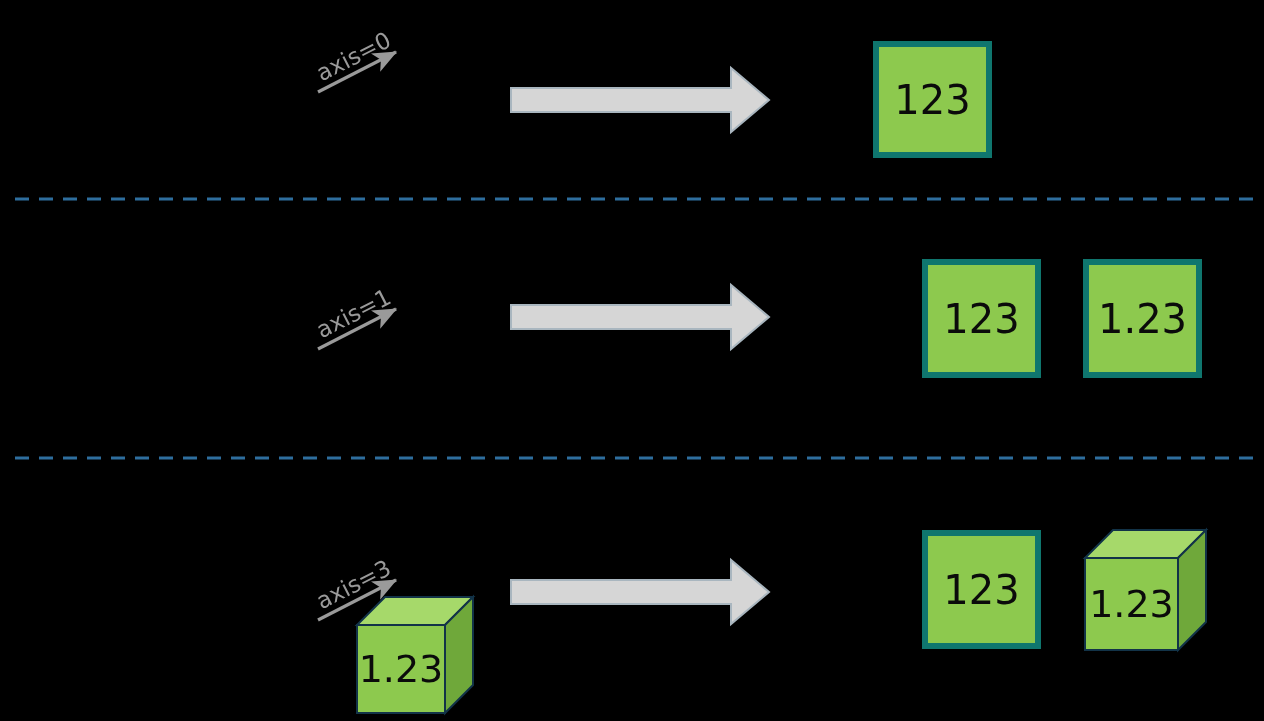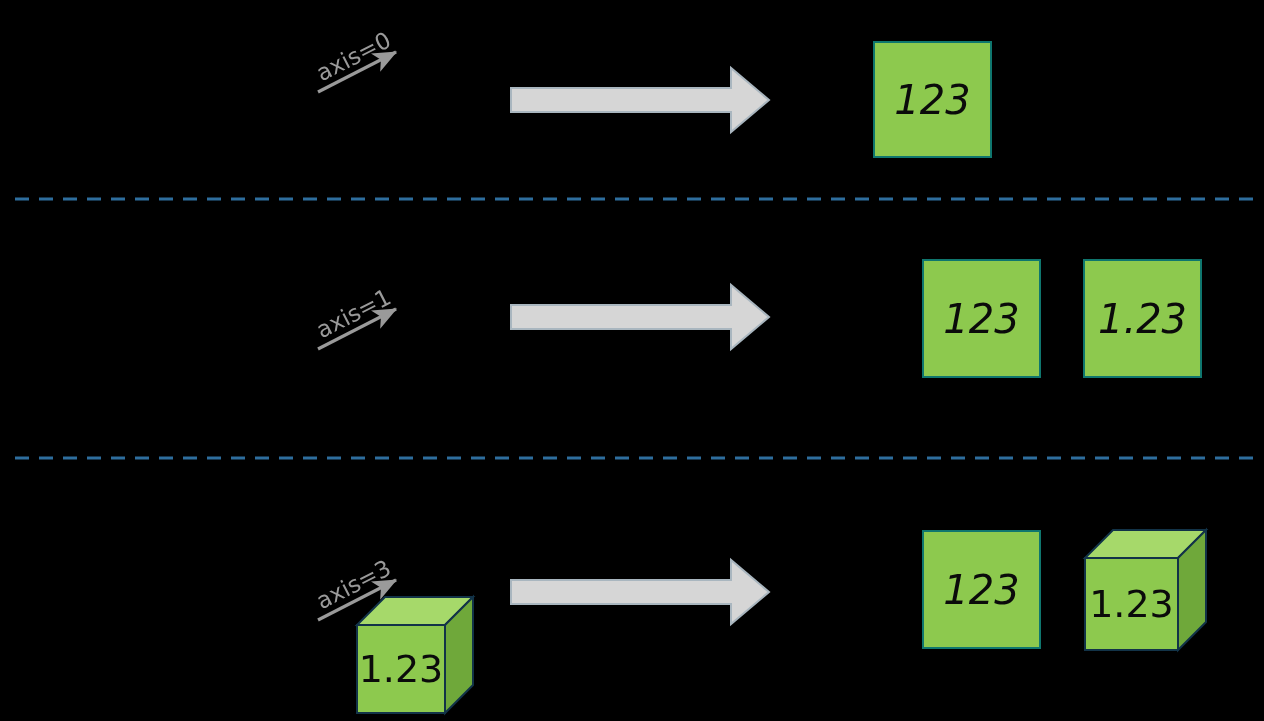--- a/index.html
+++ b/index.html
@@ -14,26 +14,25 @@
     background: #000000;
     overflow: hidden;
     font-family: "DejaVu Sans", sans-serif;
   }
   .layer { position: absolute; top: 0; left: 0; width: 1264px; height: 721px; }
 
   
   .cell {
     position: absolute;
     background: #8DC94E;
-    border: 2px solid #0f766e;
+    border: 6px solid #0f766e;
     box-sizing: border-box;
     display: flex;
     align-items: center;
     justify-content: center;
-    font-style: italic;
   }
   .cell-label {
     font-family: "DejaVu Sans", sans-serif;
     font-size: 40px;
     color: #0b0b0b;
     line-height: 1;
     letter-spacing: 0px;
   }
 
   

